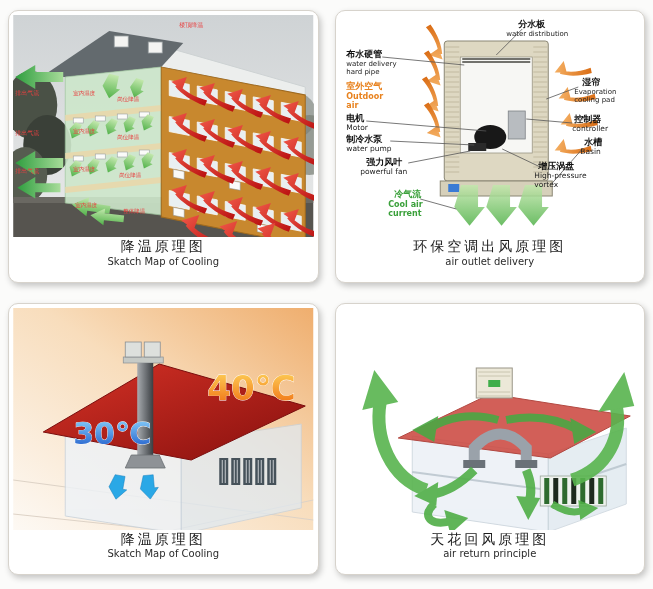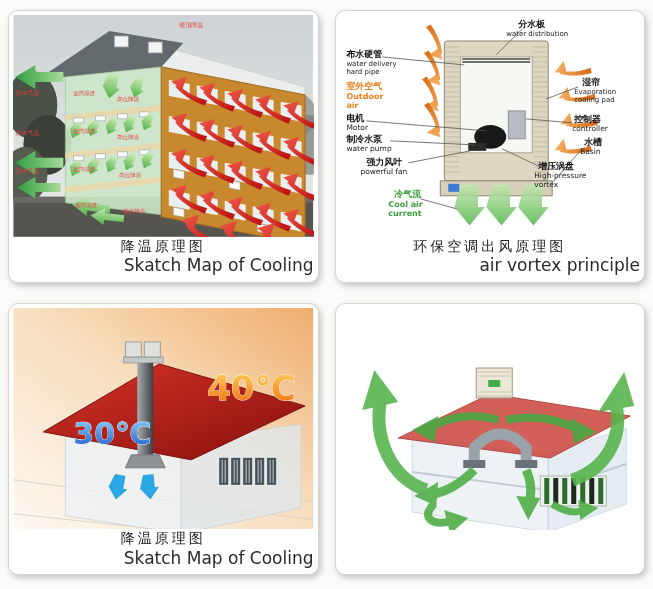--- a/index.html
+++ b/index.html
@@ -5,21 +5,21 @@
   html,body{margin:0;padding:0;}
   body{font-family:"DejaVu Sans",sans-serif;background:#f4f4f3;}
   .canvas{width:653px;height:589px;background:#fbfbfa;box-sizing:border-box;
           display:grid;grid-template-columns:1fr 1fr;gap:20px 16px;padding:10px 8px 14px;}
   .card{background:#fff;border:1px solid #d7d3cc;border-radius:10px;
         box-shadow:2px 3px 6px rgba(0,0,0,.22);padding:4px 4px 2px;display:flex;
         flex-direction:column;overflow:hidden;}
   .card svg{display:block;width:100%;height:222px;}
   .caption{text-align:center;margin:1px 0 3px;line-height:1.25;}
   .cap-zh{font-size:14px;font-weight:normal;color:#1c1c1c;letter-spacing:3px;}
-  .cap-en{font-size:17px;color:#2a2a2a;text-align:right;}
+  .cap-en{font-size:10px;color:#2a2a2a;}
   svg text{font-family:"DejaVu Sans",sans-serif;}
 </style>
 </head>
 <body>
 
 <svg width="0" height="0" style="position:absolute" aria-hidden="true">
   <defs>
     <linearGradient id="gSky" x1="0" y1="0" x2="0" y2="1">
       <stop offset="0" stop-color="#cfd3d5"></stop>
         <stop offset="1" stop-color="#e9eaea"></stop>
@@ -283,21 +283,21 @@
         <text x="198" y="154" font-size="9" font-weight="bold" fill="#111">增压涡盘</text>
         <text x="194" y="163" font-size="7.5" fill="#222">High-pressure</text>
         <text x="194" y="172" font-size="7.5" fill="#222">vortex</text>
         <text x="54" y="182" font-size="9" font-weight="bold" fill="#3aa03a">冷气流</text>
         <text x="48" y="192" font-size="8" font-weight="bold" fill="#3aa03a">Cool air</text>
         <text x="48" y="201" font-size="8" font-weight="bold" fill="#3aa03a">current</text>
       </g>
     </svg>
     <div class="caption">
       <div class="cap-zh">环保空调出风原理图</div>
-      <div class="cap-en">air vortex principle</div>
+      <div class="cap-en">air outlet delivery</div>
     </div>
   </div>
 
   <div class="card">
     <svg viewBox="0 0 300 222">
       <rect x="0" y="0" width="300" height="222" fill="url(#gWarm)"></rect>
       <g stroke="#ddd2c6" stroke-width="1">
         <path d="M0,172 L300,212"></path>
           <path d="M0,206 L150,222"></path>
           <path d="M160,222 L300,192"></path>
@@ -374,15 +374,19 @@
         <path d="M134,162 C120,176 106,184 92,186" stroke="#4fae46" stroke-width="9" fill="none"></path>
         <polygon points="98,174 96,198 74,188" fill="#4fae46"></polygon>
         <path d="M94,196 C78,210 96,220 112,212" stroke="#4fae46" stroke-width="8" fill="none"></path>
         <polygon points="104,202 110,226 128,210" fill="#4fae46"></polygon>
         <path d="M186,162 C192,176 192,186 188,196" stroke="#4fae46" stroke-width="9" fill="none"></path>
         <polygon points="176,188 200,190 188,212" fill="#4fae46"></polygon>
         <path d="M212,196 C224,204 234,206 244,202" stroke="#4fae46" stroke-width="7" fill="none"></path>
         <polygon points="238,192 240,212 258,200" fill="#4fae46"></polygon>
       </g>
     </svg>
+    <div class="caption">
+      <div class="cap-zh">天花回风原理图</div>
+      <div class="cap-en">air return principle</div>
+    </div>
   </div>
 
 </div>
 
 </body></html>

